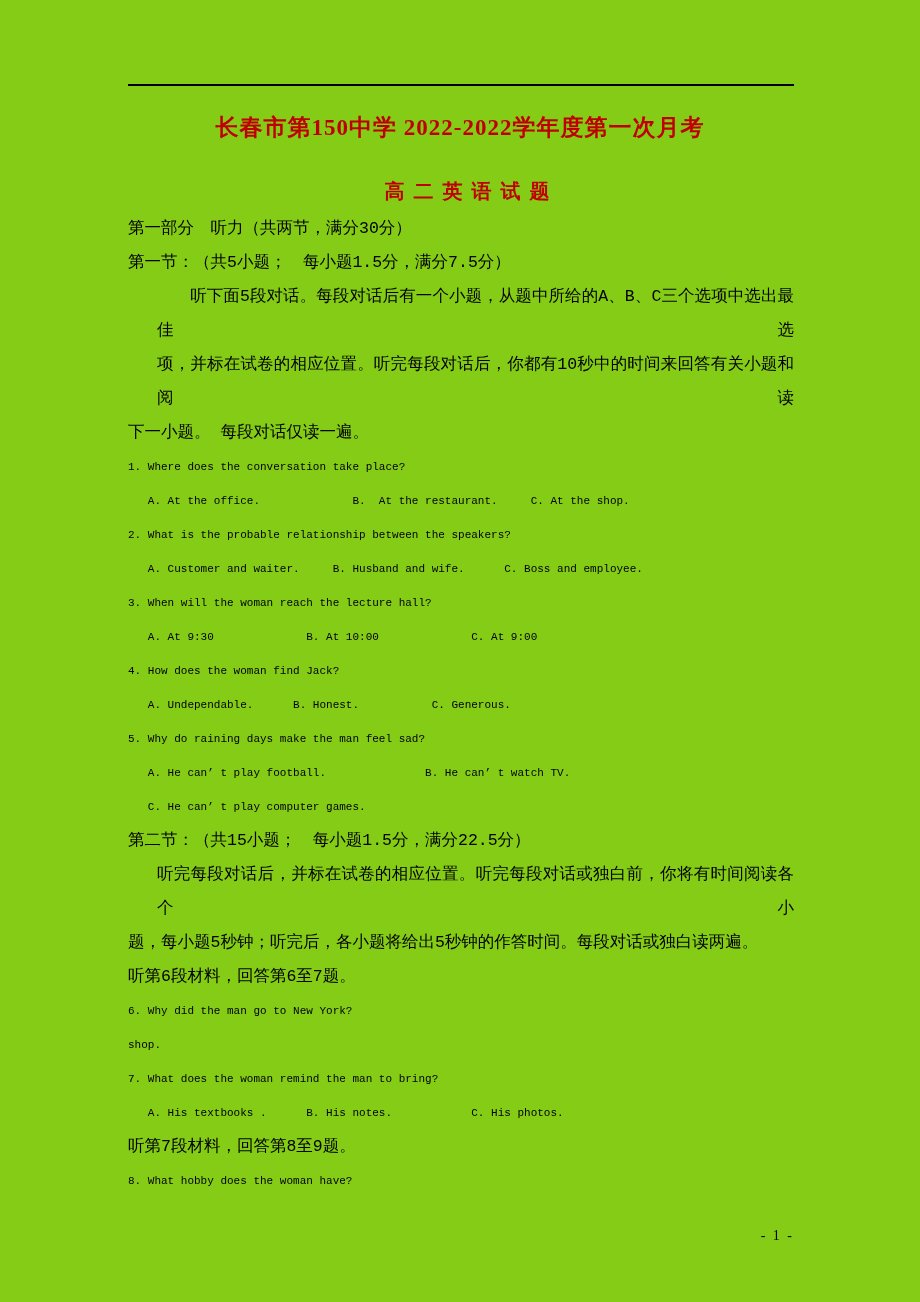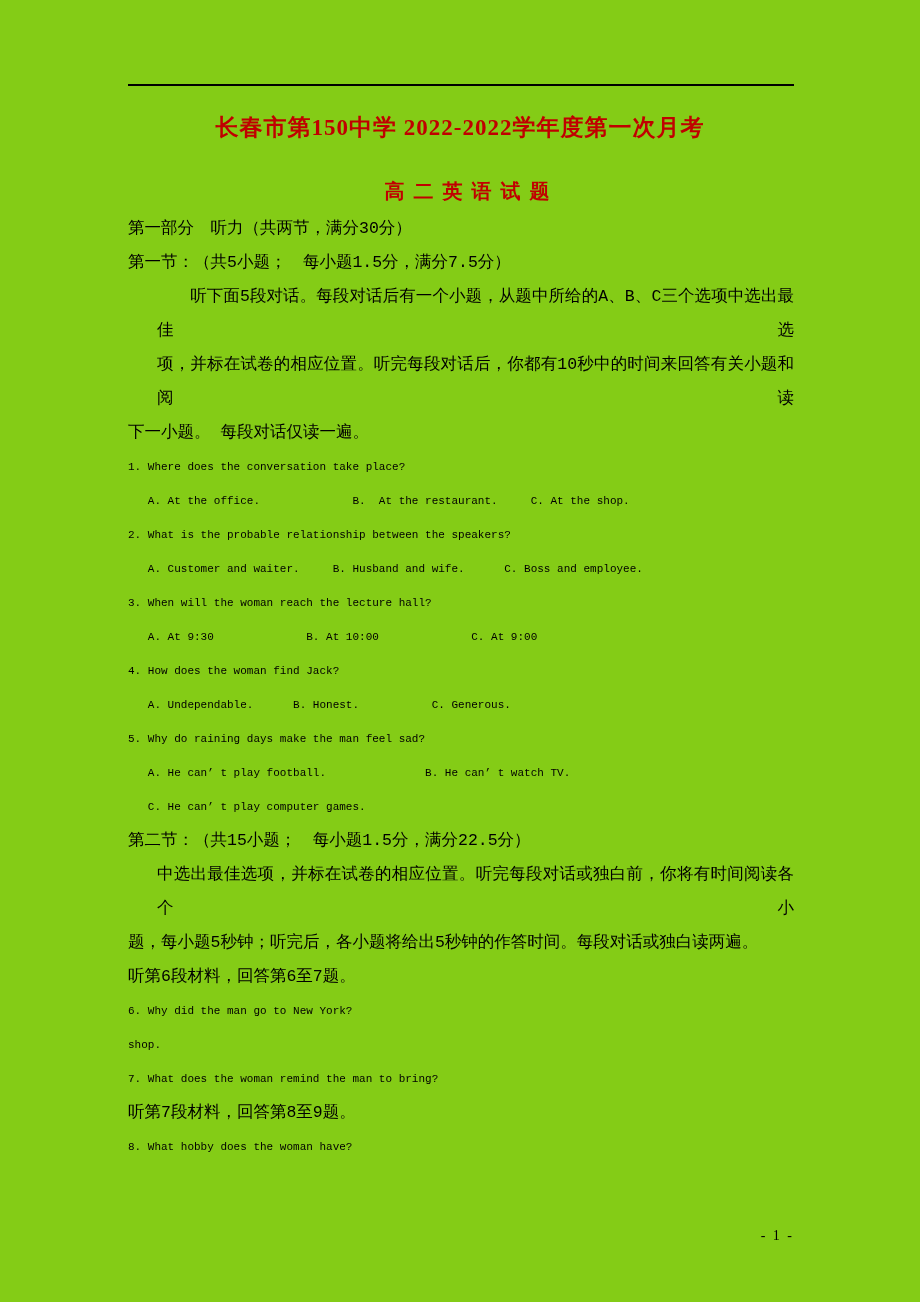--- a/index.html
+++ b/index.html
@@ -102,23 +102,24 @@
       <div class="line en">2. What is the probable relationship between the speakers?</div>
       <div class="line en">   A. Customer and waiter.     B. Husband and wife.      C. Boss and employee.</div>
       <div class="line en">3. When will the woman reach the lecture hall?</div>
       <div class="line en">   A. At 9:30              B. At 10:00              C. At 9:00</div>
       <div class="line en">4. How does the woman find Jack?</div>
       <div class="line en">   A. Undependable.      B. Honest.           C. Generous.</div>
       <div class="line en">5. Why do raining days make the man feel sad?</div>
       <div class="line en">   A. He can’ t play football.               B. He can’ t watch TV.</div>
       <div class="line en">   C. He can’ t play computer games.</div>
       <div class="line cn">第二节：（共15小题；　每小题1.5分，满分22.5分）</div>
-      <div class="line cnj">中选出最佳选项，并标在试卷的相应位置。听完每段对话或独白前，你将有时间阅读各个小</div>
+      <div class="line cnj">听完每段对话后，并标在试卷的相应位置。听完每段对话或独白前，你将有时间阅读各个小</div>
       <div class="line cn">题，每小题5秒钟；听完后，各小题将给出5秒钟的作答时间。每段对话或独白读两遍。</div>
       <div class="line cn">听第6段材料，回答第6至7题。</div>
       <div class="line en">6. Why did the man go to New York?</div>
       <div class="line en">shop.</div>
       <div class="line en">7. What does the woman remind the man to bring?</div>
+      <div class="line en">   A. His textbooks .      B. His notes.            C. His photos.</div>
       <div class="line cn">听第7段材料，回答第8至9题。</div>
       <div class="line en">8. What hobby does the woman have?</div>
     </div>
   <div class="pagenum">- 1 -</div>
 </div>
 
 </body></html>

